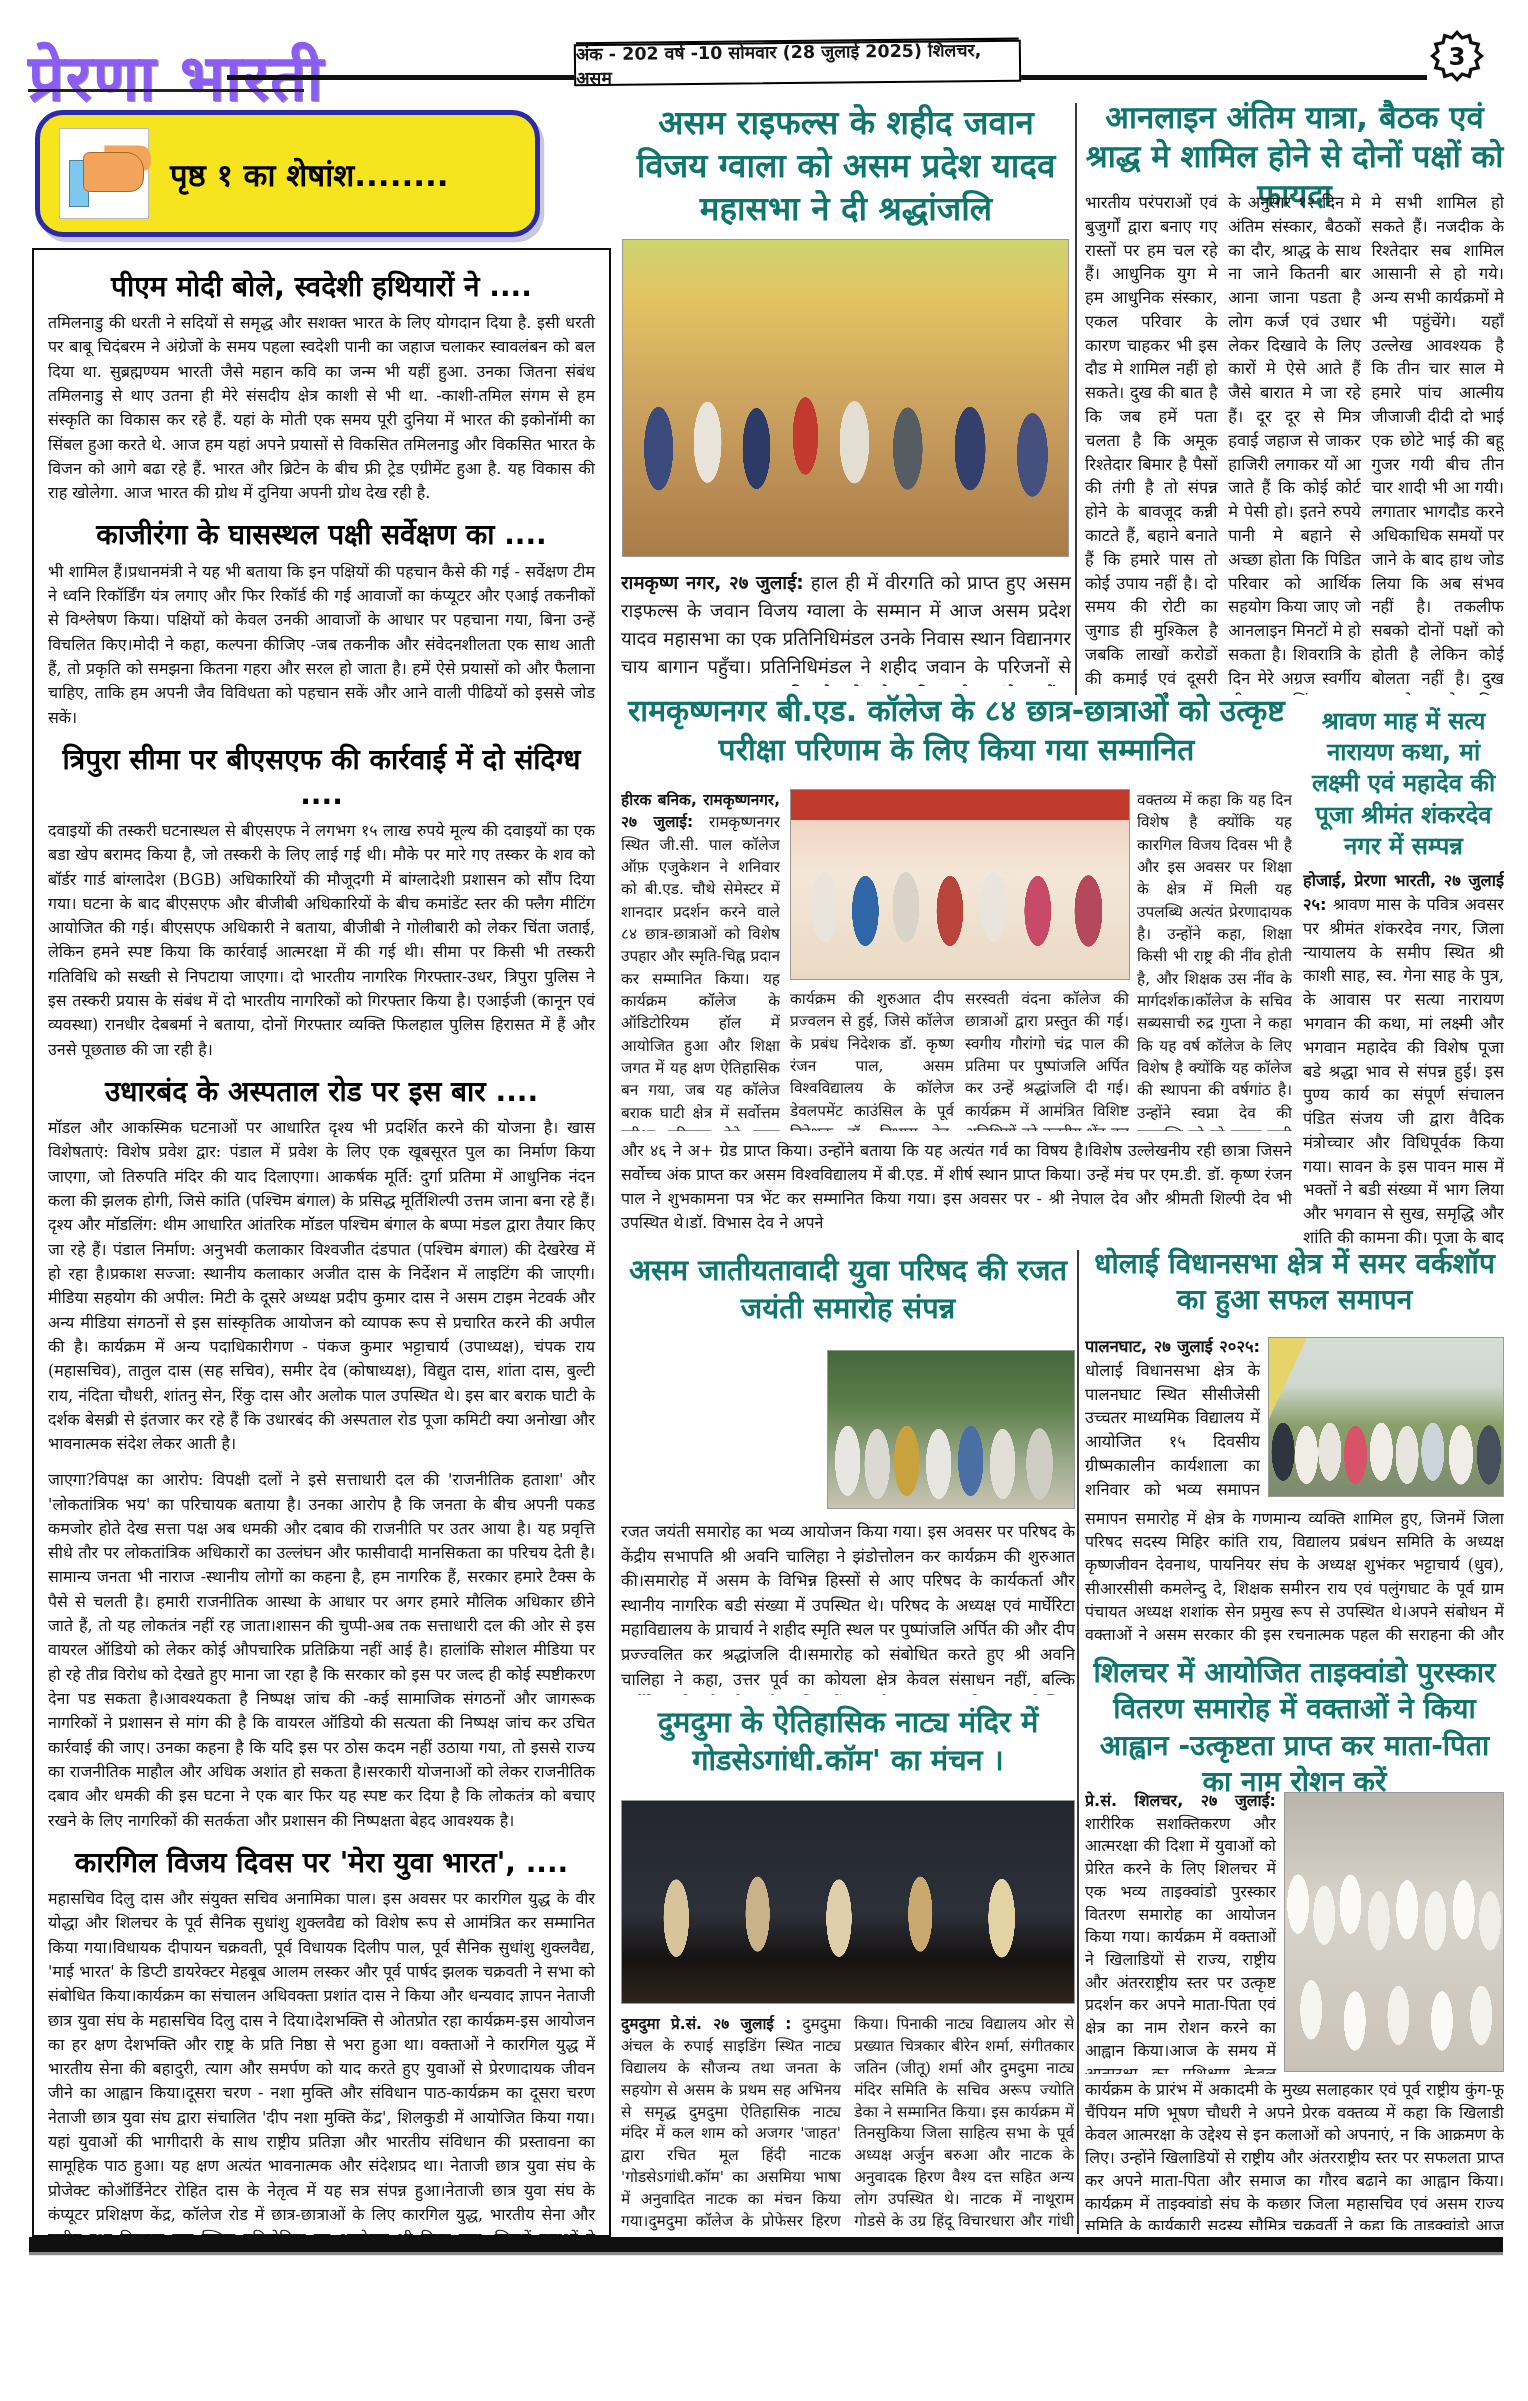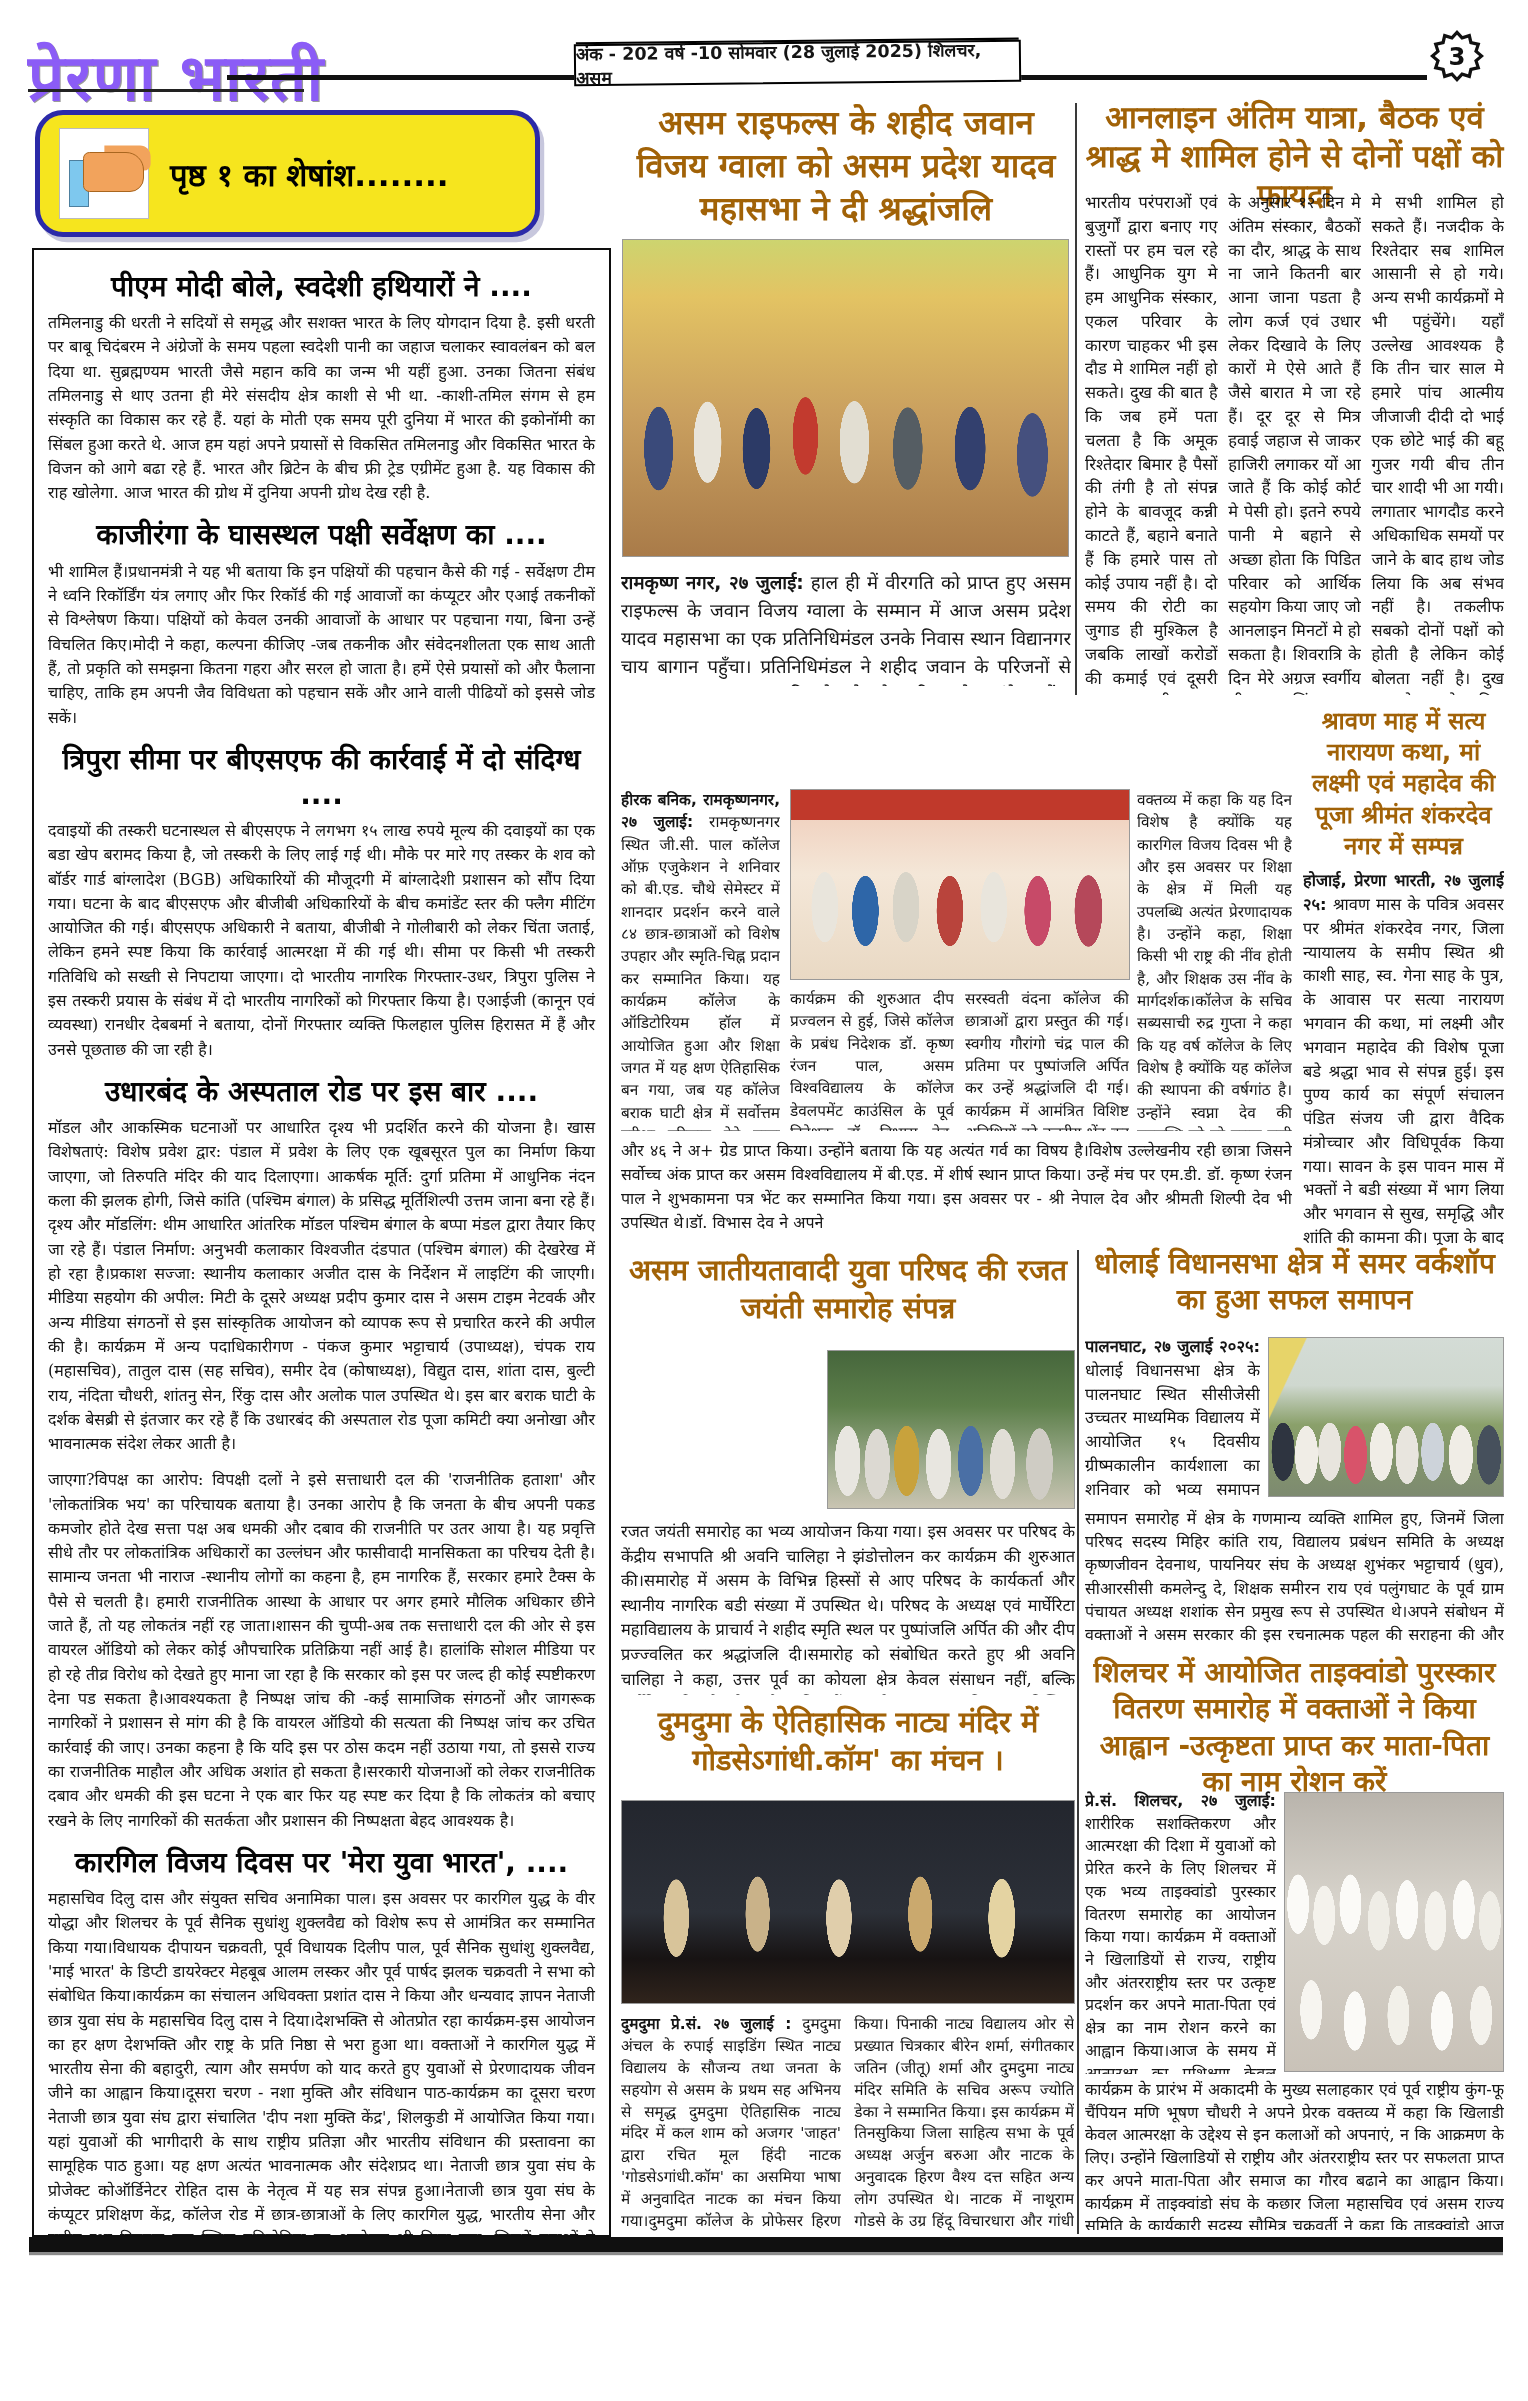--- a/index.html
+++ b/index.html
@@ -26,21 +26,21 @@
   .handbox::before { content:""; position:absolute; left:8.5px; top:31px; width:18px; height:45px; background:#7ec8ee; border:1.1px solid #4d7f9e; }
   .handbox::after { content:""; position:absolute; left:23px; top:23px; width:59px; height:38px; background:#f2a35c; border:1.1px solid #a9661f; border-radius:6.4px 18px 14px 6.4px; box-shadow:14px -14px 0 -7.4px #f2a35c; }
   .banner-label { font-family:"DejaVu Sans",sans-serif; font-weight:bold; font-size:31px; color:#000; }
 
   .leftbox { left:32px; top:248px; width:579px; height:1989px; border:2.7px solid #0e0e0e; padding:7px 14px; overflow:hidden; background:#fff; }
   .lsec { margin:11.7px 0 5.3px; }
   .lsec h2 { font-family:"DejaVu Sans",sans-serif; font-weight:bold; font-size:28px; line-height:1.25; text-align:center; color:#050505; margin-bottom:7.4px; }
   .lsec p { font-size:16px; line-height:1.52; text-align:justify; }
 
   
-  .hl { font-family:"DejaVu Sans",sans-serif; font-weight:bold; color:#a16207; text-align:center; }
+  .hl { font-family:"DejaVu Sans",sans-serif; font-weight:bold; color:#0f766e; text-align:center; }
   .bt { text-align:justify; }
   .dl { font-family:"DejaVu Sans",sans-serif; font-weight:bold; }
 
   
   .photo { position:absolute; overflow:hidden; border:0.5px solid #999; }
   .ph-tribute { background-image:
     radial-gradient(24px 69px at 8% 66%, #3a4a7a 0 60%, transparent 61%),
     radial-gradient(23px 67px at 19% 64%, #e8e4da 0 60%, transparent 61%),
     radial-gradient(23px 67px at 30% 66%, #2c3a66 0 60%, transparent 61%),
     radial-gradient(21px 64px at 41% 62%, #c23a2e 0 60%, transparent 61%),
@@ -168,20 +168,21 @@
     <p class="bt" style="width:133px; font-size:16.4px; line-height:1.45; overflow:hidden;">भारतीय परंपराओं एवं बुजुर्गों द्वारा बनाए गए रास्तों पर हम चल रहे हैं। आधुनिक युग मे हम आधुनिक संस्कार, एकल परिवार के कारण चाहकर भी इस दौड मे शामिल नहीं हो सकते। दुख की बात है कि जब हमें पता चलता है कि अमूक रिश्तेदार बिमार है पैसों की तंगी है तो संपन्न होने के बावजूद कन्नी काटते हैं, बहाने बनाते हैं कि हमारे पास तो कोई उपाय नहीं है। दो समय की रोटी का जुगाड ही मुश्किल है जबकि लाखों करोडों की कमाई एवं दूसरी तरफ काबुली ब्याज का धंधा। ऐसे मित्रों एवं रिश्तेदारों पर लानत ही नहीं वो परिवार के लिए बोझ है। एक मनुष्य का जीवन पहचाने के लिए जाता है। धन आता है जाता है लेकिन युवा बुजुर्ग के लिए श्राप है। किसी</p>
     <p class="bt" style="width:133px; font-size:16.4px; line-height:1.45; overflow:hidden;">के अनुसार १२ दिन मे अंतिम संस्कार, बैठकों का दौर, श्राद्ध के साथ ना जाने कितनी बार आना जाना पडता है लोग कर्ज एवं उधार लेकर दिखावे के लिए कारों मे ऐसे आते हैं जैसे बारात मे जा रहे हैं। दूर दूर से मित्र हवाई जहाज से जाकर हाजिरी लगाकर यों आ जाते हैं कि कोई कोर्ट मे पेसी हो। इतने रुपये पानी मे बहाने से अच्छा होता कि पिडित परिवार को आर्थिक सहयोग किया जाए जो आनलाइन मिनटों मे हो सकता है। शिवरात्रि के दिन मेरे अग्रज स्वर्गीय सीताराम सिंघल का देहवसान हुआ। हमारा परिवार देश के कोने कोने मे फैला हुआ है इसलिए चाहकर भी कोई उपस्थित नहीं हो सकता इसलिए कपिल सिंघल ने मृत शरीर एवं अंतिम संस्कार का सारा दृश्य एक साथ सभी लोगों को दिखाया जिसमें लगभग हमारे परिवार का हर सदस्य मौजूद था। ऐसा ही बैठक एवं श्राद्ध का दिखाने से सारी औपचारिकता</p>
     <div style="width:133px; overflow:hidden;">
       <p class="bt" style="font-size:16.4px; line-height:1.45;">मे सभी शामिल हो सकते हैं। नजदीक के रिश्तेदार सब शामिल आसानी से हो गये। अन्य सभी कार्यक्रमों मे भी पहुंचेंगे। यहाँ उल्लेख आवश्यक है कि तीन चार साल मे हमारे पांच आत्मीय जीजाजी दीदी दो भाई एक छोटे भाई की बहू गुजर गयी बीच तीन चार शादी भी आ गयी। लगातार भागदौड करने अधिकाधिक समयों पर जाने के बाद हाथ जोड लिया कि अब संभव नहीं है। तकलीफ सबको दोनों पक्षों को होती है लेकिन कोई बोलता नहीं है। दुख सुख मे सबको शामिल होना चाहिए लेकिन अपनी हेसियत के अनुसार ही चलने मे फायदा है ।</p>
 
     </div>
   </div>
 </div>
 
 <div class="abs" style="left:621px; top:691px; width:671px; height:554px; overflow:hidden;">
+  <div class="hl" style="font-size:30px; line-height:1.3;">रामकृष्णनगर बी.एड. कॉलेज के ८४ छात्र-छात्राओं को उत्कृष्ट परीक्षा परिणाम के लिए किया गया सम्मानित</div>
   <p class="bt" style="position:absolute; left:0; top:98px; width:159px; height:342px; font-size:15.4px; line-height:1.45; overflow:hidden;">
     <b class="dl">हीरक बनिक, रामकृष्णनगर, २७ जुलाई:</b>
     <span>रामकृष्णनगर स्थित जी.सी. पाल कॉलेज ऑफ़ एजुकेशन ने शनिवार को बी.एड. चौथे सेमेस्टर में शानदार प्रदर्शन करने वाले ८४ छात्र-छात्राओं को विशेष उपहार और स्मृति-चिह्न प्रदान कर सम्मानित किया। यह कार्यक्रम कॉलेज के ऑडिटोरियम हॉल में आयोजित हुआ और शिक्षा जगत में यह क्षण ऐतिहासिक बन गया, जब यह कॉलेज बराक घाटी क्षेत्र में सर्वोत्तम परीक्षा परिणाम देने वाला संस्थान बना।</span>
   </p>
   <div class="photo ph-felicitation" style="left:169px; top:98px; width:340px; height:191px;"></div>
   <p class="bt" style="position:absolute; left:169px; top:297px; width:164px; height:143px; font-size:15.4px; line-height:1.45; overflow:hidden;">कार्यक्रम की शुरुआत दीप प्रज्वलन से हुई, जिसे कॉलेज के प्रबंध निदेशक डॉ. कृष्ण रंजन पाल, असम विश्वविद्यालय के कॉलेज डेवलपमेंट काउंसिल के पूर्व निदेशक डॉ. विभास देव, कॉलेज सचिव सब्यसाची रुद्र गुप्ता और अन्य विशिष्ट अतिथियों ने संयुक्त रूप से संपन्न किया।</p>
   <p class="bt" style="position:absolute; left:344px; top:297px; width:164px; height:143px; font-size:15.4px; line-height:1.45; overflow:hidden;">सरस्वती वंदना कॉलेज की छात्राओं द्वारा प्रस्तुत की गई।स्वगीय गौरांगो चंद्र पाल की प्रतिमा पर पुष्पांजलि अर्पित कर उन्हें श्रद्धांजलि दी गई। कार्यक्रम में आमंत्रित विशिष्ट अतिथियों को उत्तरीय भेंट कर सम्मानित किया गया।स्वागत भाषण में डॉ. कृष्ण रंजन पाल ने उत्कृष्ट प्रदर्शन करने वाले सभी छात्र-छात्राओं को बधाई दी।</p>
   <p class="bt" style="position:absolute; left:516px; top:98px; width:155px; height:342px; font-size:15.4px; line-height:1.45; overflow:hidden;">वक्तव्य में कहा कि यह दिन विशेष है क्योंकि यह कारगिल विजय दिवस भी है और इस अवसर पर शिक्षा के क्षेत्र में मिली यह उपलब्धि अत्यंत प्रेरणादायक है। उन्होंने कहा, शिक्षा किसी भी राष्ट्र की नींव होती है, और शिक्षक उस नींव के मार्गदर्शक।कॉलेज के सचिव सब्यसाची रुद्र गुप्ता ने कहा कि यह वर्ष कॉलेज के लिए विशेष है क्योंकि यह कॉलेज की स्थापना की वर्षगांठ है। उन्होंने स्वप्ना देव की उपलब्धि को पूरे बराक घाटी क्षेत्र के लिए गौरव का विषय बताया।इस अवसर पर अन्य अतिथियों में शामिल थे - डॉ. माला शर्मा, अरुण चौधरी, रामकृष्णनगर नगर पालिका की अध्यक्ष प्रतिमा नाथ, उपाध्यक्ष हिमांशु देव, संस्कृत शिक्षक स्खांशु चक्रवती और कालीनगर ग्राम पंचायत के अध्यक्ष सत्यजीत देव। सभी ने मंच से अपने विचार साझा किए और छात्रों को उज्ज्वल भविष्य की शुभकामनाएं दीं। सांस्कृतिक कार्यक्रम में कॉलेज के छात्रों ने नृत्य और कविता पाठ प्रस्तुत किया। बाल कलाकार अभिस्मिता रुद्र और अधिष्ठिता दत्ता ने नृत्य प्रस्तुति से दर्शकों का मन मोह लिया।</p>
   <p class="bt" style="position:absolute; left:0; top:448px; width:671px; height:103px; font-size:16px; line-height:1.5; overflow:hidden;">और ४६ ने अ+ ग्रेड प्राप्त किया। उन्होंने बताया कि यह अत्यंत गर्व का विषय है।विशेष उल्लेखनीय रही छात्रा जिसने सर्वोच्च अंक प्राप्त कर असम विश्वविद्यालय में बी.एड. में शीर्ष स्थान प्राप्त किया। उन्हें मंच पर एम.डी. डॉ. कृष्ण रंजन पाल ने शुभकामना पत्र भेंट कर सम्मानित किया गया। इस अवसर पर - श्री नेपाल देव और श्रीमती शिल्पी देव भी उपस्थित थे।डॉ. विभास देव ने अपने</p>
 </div>

